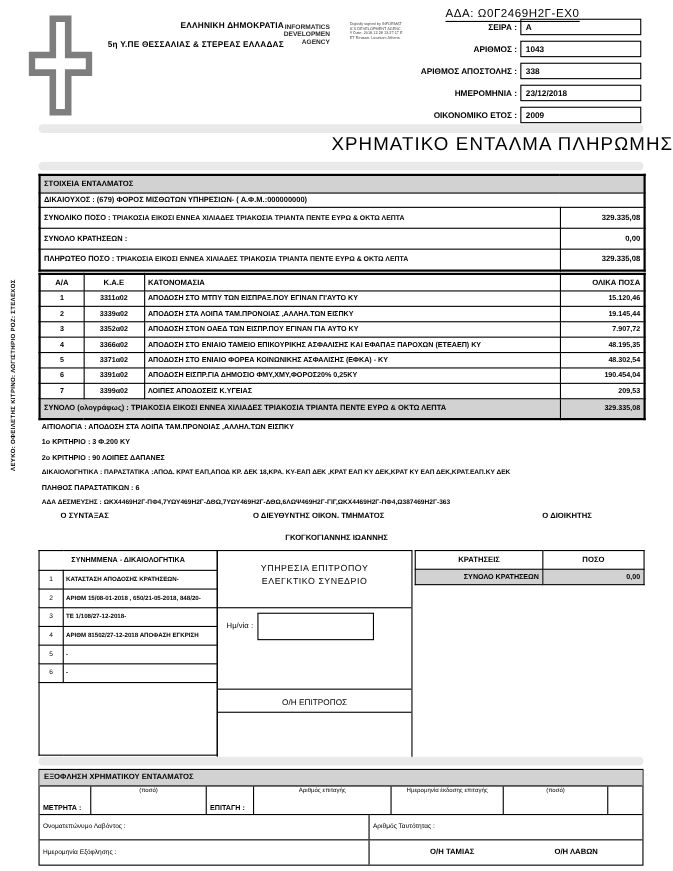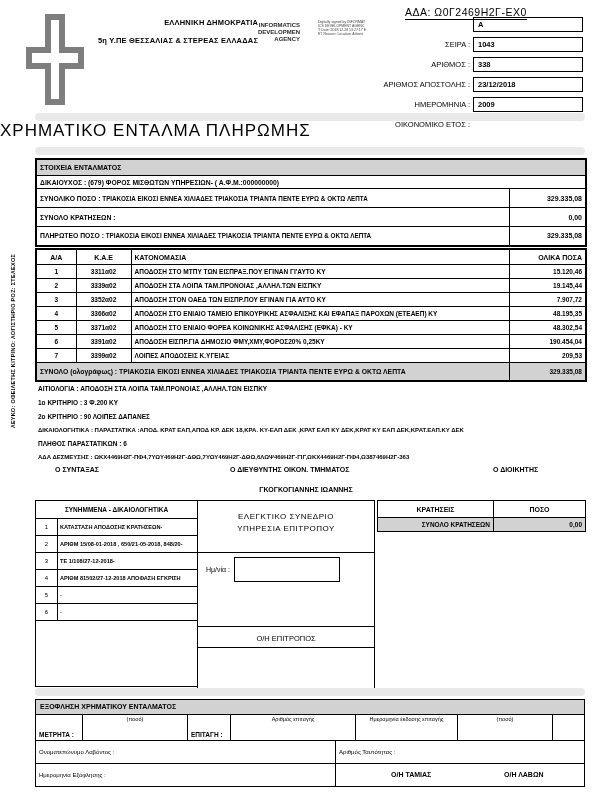--- a/index.html
+++ b/index.html
@@ -4,25 +4,25 @@
 <style>
   html,body{margin:0;padding:0;}
   body{width:612px;height:792px;position:relative;background:#fff;color:#000;
        font-family:"Liberation Sans",sans-serif;overflow:hidden;}
   .abs{position:absolute;}
   
   .agency-line{font-size:7.5px;font-weight:bold;letter-spacing:.2px;line-height:18px;white-space:nowrap;}
   .stamp-name{font-size:6px;font-weight:bold;color:#2a2a2a;line-height:7px;}
   .stamp-detail{font-size:3.5px;color:#444;line-height:4px;width:48px;word-break:break-all;}
   .ada{font-size:10.5px;letter-spacing:.5px;border-bottom:1px solid #000;padding-bottom:1px;white-space:nowrap;}
-  .hfield-label{font-size:7.5px;font-weight:normal;text-align:right;white-space:nowrap;margin-top:20px;}
+  .hfield-label{font-size:7.5px;font-weight:bold;text-align:right;white-space:nowrap;}
   .hfield-box{border:1px solid #000;height:15px;width:110px;font-size:7.5px;font-weight:bold;
               display:flex;align-items:center;padding-left:4px;box-sizing:border-box;}
   .graybar{background:#e9e9e9;height:8px;border-radius:4px;width:550px;left:35px;}
-  .doc-title{width:612px;text-align:left;font-size:17px;letter-spacing:1px;white-space:nowrap;}
+  .doc-title{width:612px;text-align:right;font-size:17px;letter-spacing:1px;white-space:nowrap;}
   .sidenote{font-size:5.5px;font-weight:bold;white-space:nowrap;transform:rotate(-90deg);
             transform-origin:center;width:180px;text-align:center;letter-spacing:.3px;}
   
   table{border-collapse:collapse;}
   .t1,.t2{width:550px;table-layout:fixed;}
   .t1 td,.t2 td,.t2 th{border:1px solid #000;padding:0 3px;overflow:hidden;white-space:nowrap;}
   .t1{border:2px solid #000;}
   .t2{border:2px solid #000;}
   .gray{background:#d2d2d2;}
   .sec-head{font-size:7px;font-weight:bold;height:15px;}
@@ -256,22 +256,22 @@
         <td class="txt">-</td>
       </tr>
   <tr>
         <td colspan="2" style="height:65px;"></td>
       </tr>
 </tbody>
   </table>
 
 <div class="abs audit" style="left:197px;top:500px;">
   <div class="audit-top">
+    <div>ΥΠΗΡΕΣΙΑ ΕΠΙΤΡΟΠΟΥ</div>
     <div>ΕΛΕΓΚΤΙΚΟ ΣΥΝΕΔΡΙΟ</div>
-    <div>ΥΠΗΡΕΣΙΑ ΕΠΙΤΡΟΠΟΥ</div>
   </div>
   <div class="audit-mid">
     <div class="dt-row">
       <span class="dt-lab">Ημ/νία :</span>
       <span class="dt-box"></span>
     </div>
   </div>
   <div style="position:relative;height:20px;">
     <div class="commis" style="bottom:4px;">Ο/Η ΕΠΙΤΡΟΠΟΣ</div>
   </div>

